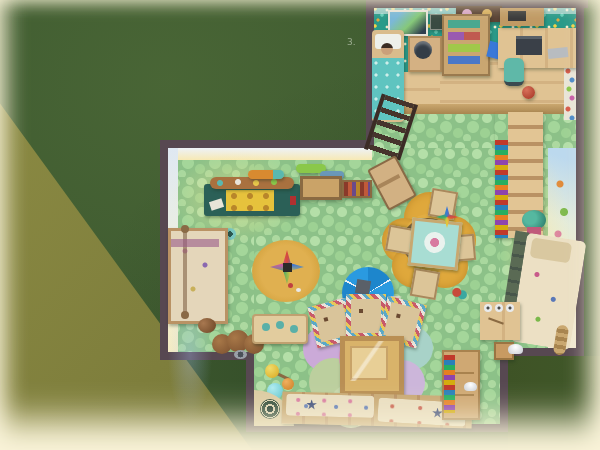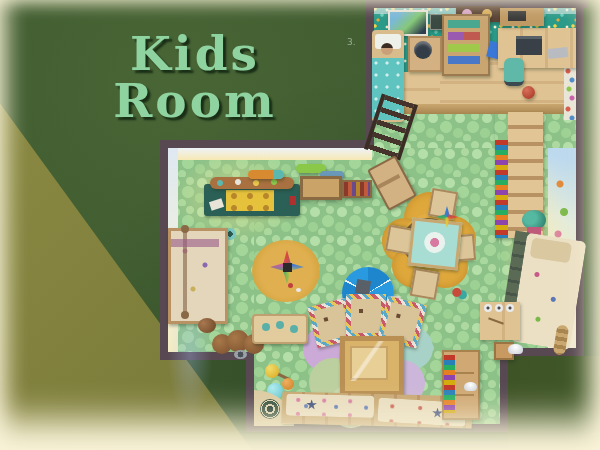--- a/index.html
+++ b/index.html
@@ -259,17 +259,16 @@
   <div class="abs sh" style="left:442px;top:350px;width:34px;height:66px;background:#cfa873;border:2px solid #a8824e">
     <span class="abs booksh" style="left:0;top:3px;width:11px;height:58px"></span>
     <span class="abs" style="left:11px;top:20px;width:19px;height:2px;background:#a8824e"></span>
     <span class="abs" style="left:11px;top:42px;width:19px;height:2px;background:#a8824e"></span>
   </div>
   <div class="abs" style="left:464px;top:382px;width:13px;height:9px;border-radius:50% 50% 4px 4px;background:radial-gradient(circle at 50% 30%,#ffffff,#c8ccd4)"></div>
 
   <div class="abs vignette" style="left:0;top:0;width:600px;height:450px;z-index:60"></div>
 
   <div class="abs" style="left:40px;top:30px;width:310px;text-align:center;z-index:70">
-    <h1 class="title-h1">Kids Room</h1>
   </div>
   <div class="abs" style="left:347px;top:37px;font-size:9px;color:#b8c4ae;opacity:.75;z-index:70">3.</div>
 
 </div>
 
 </body></html>

